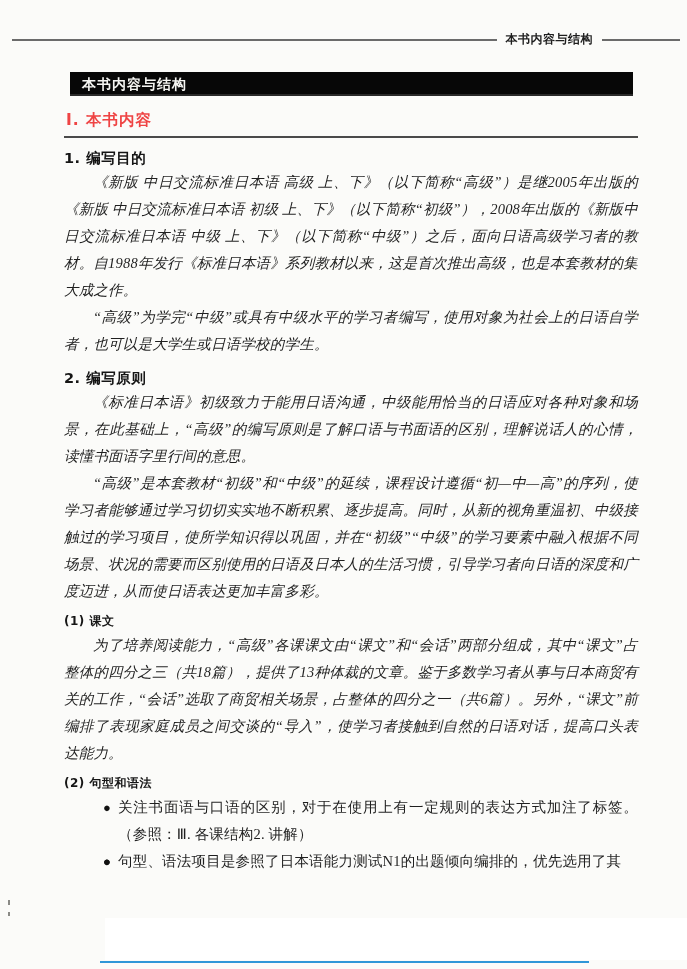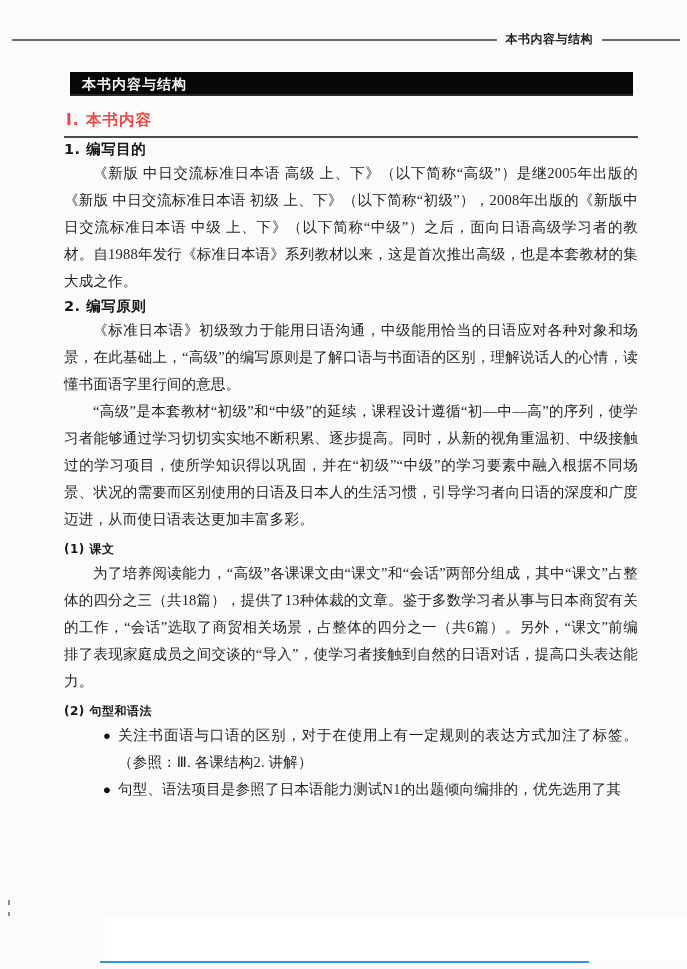--- a/index.html
+++ b/index.html
@@ -40,31 +40,31 @@
   }
   .section-title {
     font-family:"DejaVu Sans", sans-serif;
     font-weight:bold; font-size:15.5px; color:#ef4444;
     padding:2px 0 5px 2px; letter-spacing:1px;
     border-bottom:2px solid #4a4a4a;
   }
   .num-heading {
     font-family:"DejaVu Sans", sans-serif;
     font-weight:bold; font-size:14.5px; color:#151515;
-    line-height:22px; letter-spacing:0.5px;
+    line-height:22px; margin-top:9px; letter-spacing:0.5px;
   }
   .num-heading.gap { }
   .sub-heading {
     font-family:"DejaVu Sans", sans-serif;
     font-weight:bold; font-size:12px; color:#151515;
     line-height:22px; margin-top:5px; letter-spacing:0.5px;
   }
   p.body-par {
     font-size:14.5px; line-height:27px; text-align:justify;
-    text-indent:2em; color:#1f1f1f; letter-spacing:0.2px;
+    text-indent:2em; color:#1f1f1f; letter-spacing:0.2px;font-style:italic;
   }
   .bullet-item {
     position:relative; padding-left:54px;
     font-size:14.5px; line-height:27px; text-align:justify;
     color:#1f1f1f; letter-spacing:0.2px;
   }
   .bullet-item .bullet-icon {
     position:absolute; left:39px; top:0;
     font-size:13px; line-height:27px; color:#111;
   }
@@ -93,20 +93,21 @@
   </div>
 
   <div class="banner">本书内容与结构</div>
 
   <div class="content">
 
     <div class="section-title">Ⅰ. 本书内容</div>
 
     <div class="num-heading">1. 编写目的</div>
     <p class="body-par">《新版 中日交流标准日本语 高级 上、下》（以下简称“高级”）是继2005年出版的《新版 中日交流标准日本语 初级 上、下》（以下简称“初级”），2008年出版的《新版中日交流标准日本语 中级 上、下》（以下简称“中级”）之后，面向日语高级学习者的教材。自1988年发行《标准日本语》系列教材以来，这是首次推出高级，也是本套教材的集大成之作。</p>
+    <p class="body-par">“高级”为学完“中级”或具有中级水平的学习者编写，使用对象为社会上的日语自学者，也可以是大学生或日语学校的学生。</p>
 
     <div class="num-heading gap">2. 编写原则</div>
     <p class="body-par">《标准日本语》初级致力于能用日语沟通，中级能用恰当的日语应对各种对象和场景，在此基础上，“高级”的编写原则是了解口语与书面语的区别，理解说话人的心情，读懂书面语字里行间的意思。</p>
     <p class="body-par">“高级”是本套教材“初级”和“中级”的延续，课程设计遵循“初—中—高”的序列，使学习者能够通过学习切切实实地不断积累、逐步提高。同时，从新的视角重温初、中级接触过的学习项目，使所学知识得以巩固，并在“初级”“中级”的学习要素中融入根据不同场景、状况的需要而区别使用的日语及日本人的生活习惯，引导学习者向日语的深度和广度迈进，从而使日语表达更加丰富多彩。</p>
 
 
     <div class="sub-heading">(1) 课文</div>
     <p class="body-par">为了培养阅读能力，“高级”各课课文由“课文”和“会话”两部分组成，其中“课文”占整体的四分之三（共18篇），提供了13种体裁的文章。鉴于多数学习者从事与日本商贸有关的工作，“会话”选取了商贸相关场景，占整体的四分之一（共6篇）。另外，“课文”前编排了表现家庭成员之间交谈的“导入”，使学习者接触到自然的日语对话，提高口头表达能力。</p>
 
     <div class="sub-heading">(2) 句型和语法</div>

